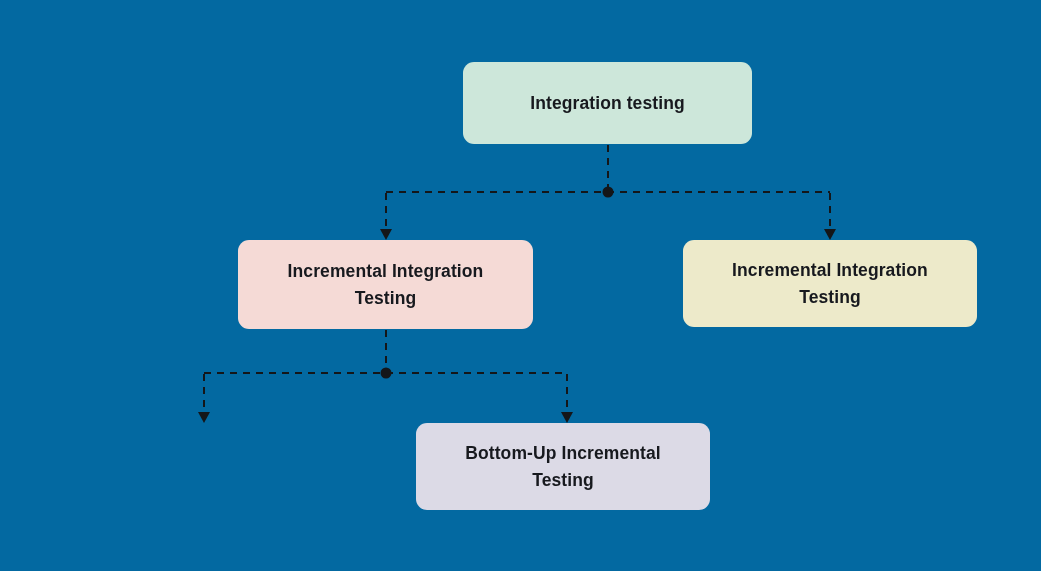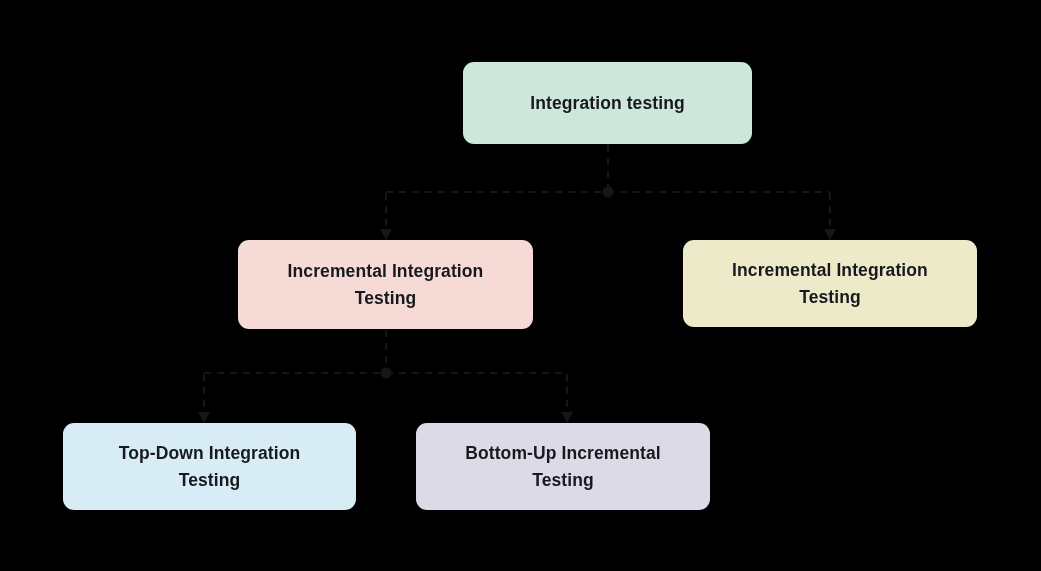--- a/index.html
+++ b/index.html
@@ -52,21 +52,21 @@
   }
   .node-root        { left: 463px; top: 62px;  width: 289px; height: 82px; }
   .node-inc-left    { left: 238px; top: 240px; width: 295px; height: 89px; }
   .node-inc-right   { left: 683px; top: 240px; width: 294px; height: 87px; }
   .node-top-down    { left: 63px;  top: 423px; width: 293px; height: 87px; }
   .node-bottom-up   { left: 416px; top: 423px; width: 294px; height: 87px; }
 </style>
 </head>
 <body>
 
-<div class="canvas" style="background-color: #000000; color: rgb(23, 25, 30); text-decoration: underline;">
+<div class="canvas" style="background-color: #0369a1; color: rgb(23, 25, 30); text-decoration: underline;">
 
   <svg class="connectors" viewBox="0 0 1041 571" xmlns="http://www.w3.org/2000/svg" style="color: rgb(20, 22, 25);">
 
     <path class="line" d="M608 145 V191"></path>
 
     <path class="line" d="M386 192 H830"></path>
     <circle class="dot" cx="608" cy="192" r="5.5"></circle>
 
     <path class="line" d="M386 193 V229"></path>
     <path class="arrow" d="M380 229 L392 229 L386 240 Z"></path>
@@ -91,21 +91,18 @@
   </div>
 
   <div class="node node-inc-left" style="background-color: rgb(245, 218, 214);">
     <span class="node-label">Incremental Integration Testing</span>
   </div>
 
   <div class="node node-inc-right" style="background-color: rgb(237, 234, 202);">
     <span class="node-label">Incremental Integration Testing</span>
   </div>
 
-  <div class="node node-top-down" style="background-color: rgb(215, 236, 245);">
-    <span class="node-label">Top-Down Integration Testing</span>
-  </div>
 
   <div class="node node-bottom-up" style="background-color: rgb(220, 218, 230);">
     <span class="node-label">Bottom-Up Incremental Testing</span>
   </div>
 
 </div>
 
 </body></html>

